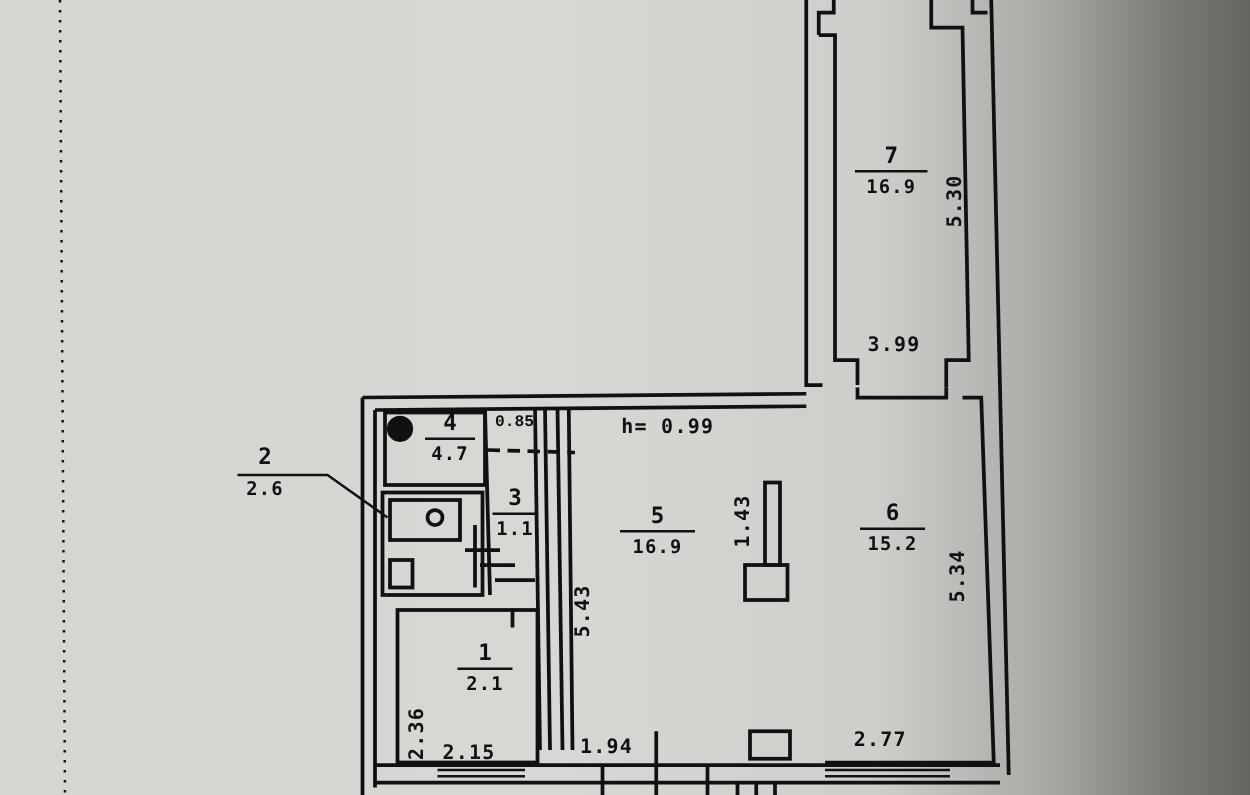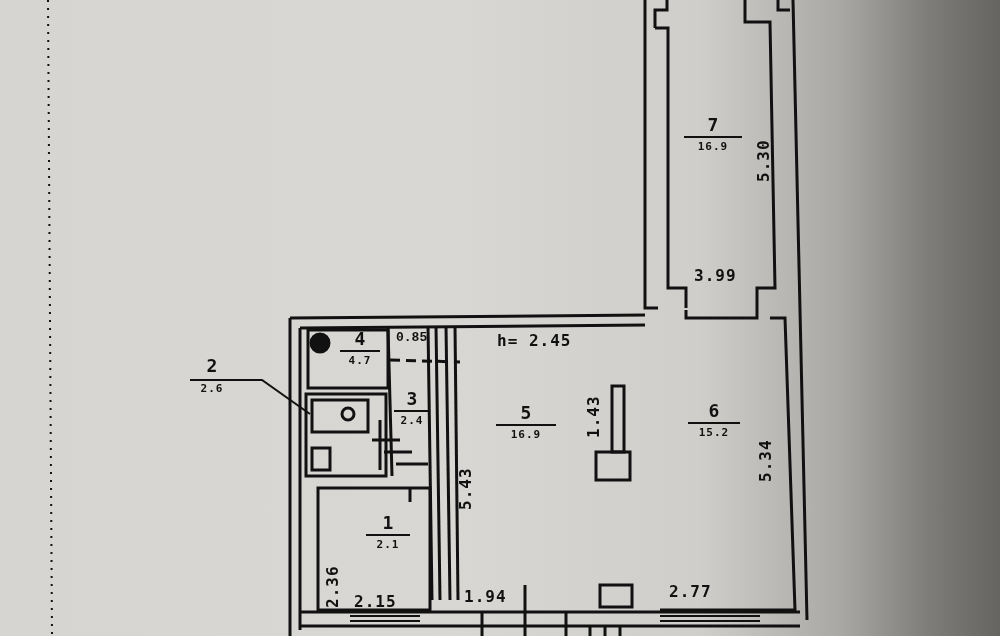--- a/index.html
+++ b/index.html
@@ -4,21 +4,21 @@
 <style>
   html, body { margin:0; padding:0; }
   body {
     width:1000px; height:636px; overflow:hidden; position:relative;
     background: linear-gradient(90deg, #d6d5d1 0%, #d8d7d3 45%, #cfcecb 70%, #a9a8a5 84%, #7d7c79 93%, #656461 100%);
     font-family: "DejaVu Sans Mono", monospace;
   }
   svg { position:absolute; left:0; top:0; }
   .lbl { position:absolute; font-family:"DejaVu Sans Mono", monospace; color:#111; font-weight:bold; white-space:nowrap; }
   .num { font-size:18px; text-align:center; }
-  .area { font-size:11px; text-align:center; letter-spacing:1px; }
+  .area { font-size:15px; text-align:center; letter-spacing:1px; }
   .dim { font-size:16px; letter-spacing:1px; }
   .vert { transform-origin:left top; transform: rotate(-90deg); }
   .room { position:absolute; display:flex; flex-direction:column; align-items:center; }
   .room .bar { height:2px; background:#111; width:100%; margin:1px 0 2px; }
 </style>
 </head>
 <body>
 
 <svg width="1000" height="636" viewBox="0 0 1000 636">
   <g stroke="#111" fill="none" stroke-width="3">
@@ -78,38 +78,38 @@
     <line x1="590" y1="626" x2="590" y2="636"></line>
     <line x1="605" y1="626" x2="605" y2="636"></line>
     <line x1="620" y1="626" x2="620" y2="636"></line>
 
     <path d="M190 380 L262 380 L310 414" stroke-width="2"></path>
 
     <circle cx="320" cy="343" r="9" fill="#111"></circle>
   </g>
 </svg>
 
-<div class="lbl dim" style="left:497px;top:331px;">h= 2.45</div>
+<div class="lbl dim" style="left:497px;top:331px;">h= 0.99</div>
 
 <div class="room lbl" style="left:366px;top:512px;width:44px;">
   <span class="num">1</span>
   <span class="bar"></span>
   <span class="area">2.1</span>
 </div>
 
 <div class="room lbl" style="left:190px;top:355px;width:44px;">
   <span class="num">2</span>
   <span style="height:6px"></span>
   <span class="area">2.6</span>
 </div>
 
 <div class="room lbl" style="left:394px;top:388px;width:36px;">
   <span class="num">3</span>
   <span class="bar"></span>
-  <span class="area">2.4</span>
+  <span class="area">1.1</span>
 </div>
 
 <div class="room lbl" style="left:340px;top:328px;width:40px;">
   <span class="num">4</span>
   <span class="bar"></span>
   <span class="area">4.7</span>
 </div>
 
 <div class="room lbl" style="left:496px;top:402px;width:60px;">
   <span class="num">5</span>
@@ -127,17 +127,17 @@
   <span class="num">7</span>
   <span class="bar"></span>
   <span class="area">16.9</span>
 </div>
 
 <div class="lbl dim vert" style="left:754px;top:182px;">5.30</div>
 <div class="lbl dim" style="left:694px;top:266px;">3.99</div>
 <div class="lbl dim vert" style="left:456px;top:510px;">5.43</div>
 <div class="lbl dim" style="left:464px;top:587px;">1.94</div>
 <div class="lbl dim vert" style="left:756px;top:482px;">5.34</div>
-<div class="lbl dim" style="left:669px;top:582px;">2.77</div>
+<div class="lbl dim" style="left:683px;top:582px;">2.77</div>
 <div class="lbl dim vert" style="left:323px;top:608px;">2.36</div>
 <div class="lbl dim" style="left:354px;top:592px;">2.15</div>
 <div class="lbl" style="left:396px;top:330px;font-size:13px;font-family:Liberation Mono, monospace;">0.85</div>
 <div class="lbl dim vert" style="left:584px;top:438px;">1.43</div>
 
 </body></html>

